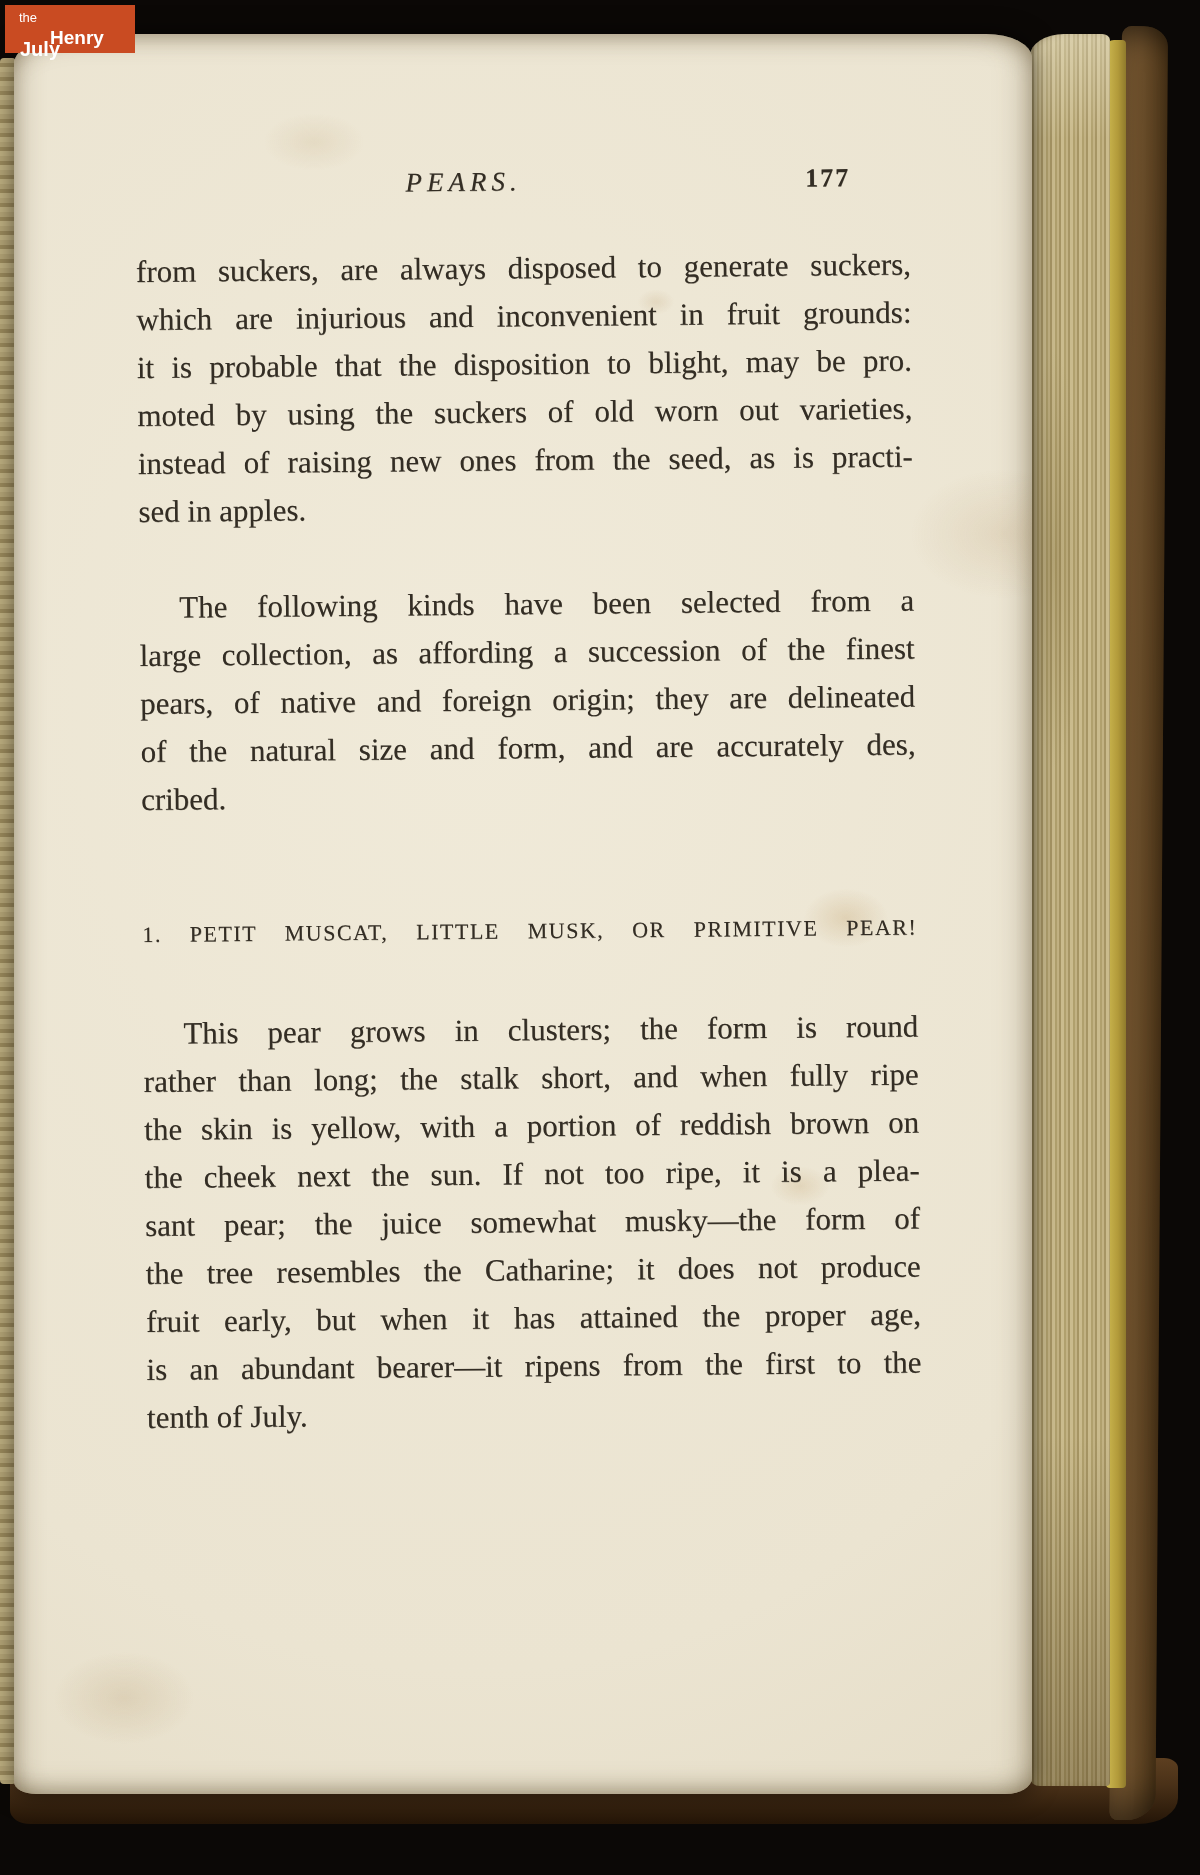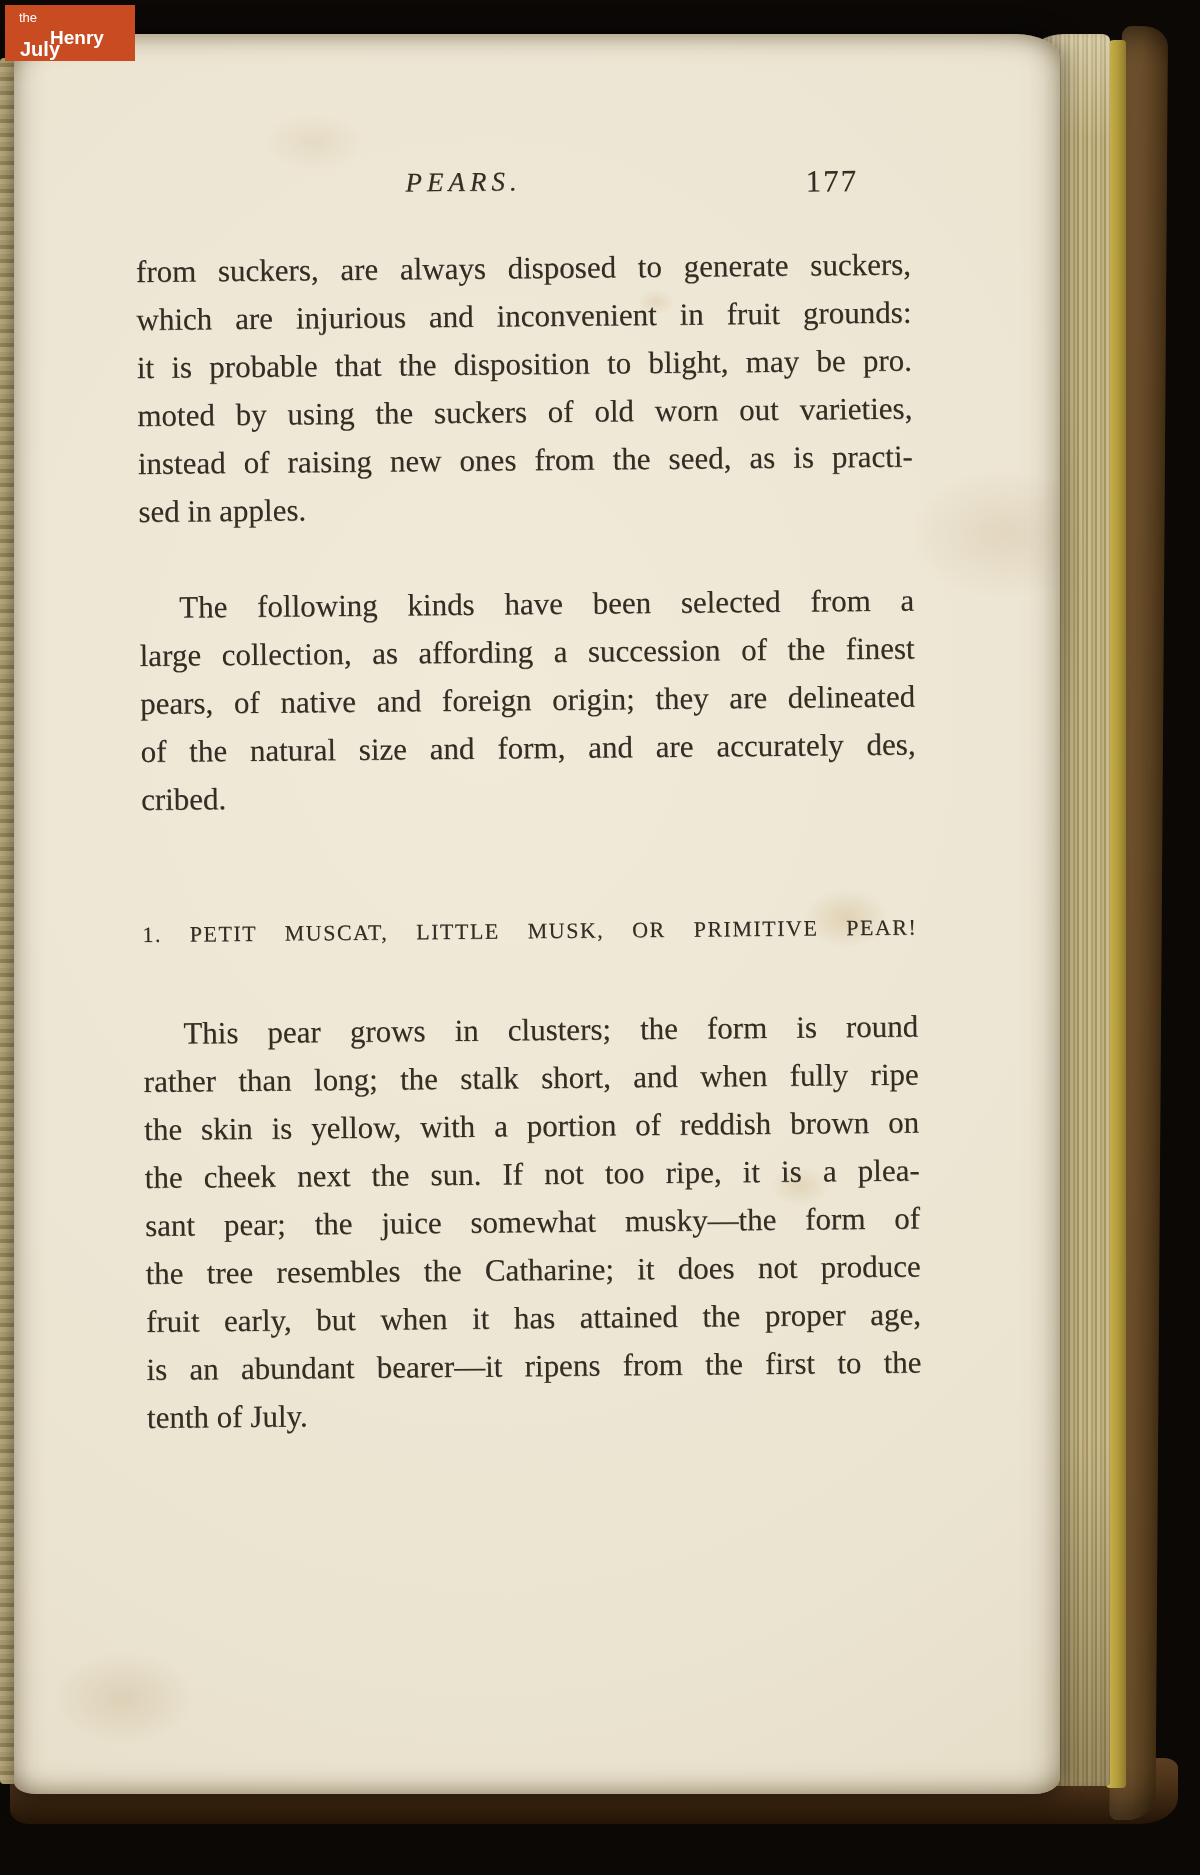--- a/index.html
+++ b/index.html
@@ -41,53 +41,53 @@
   
   .page{position:absolute;left:14px;top:34px;width:1018px;height:1760px;
     background:
       radial-gradient(140% 100% at 45% 38%,#f0ead9 0%,#ebe4d1 55%,#e2d9c2 85%,#d7ccb1 100%);
     border-radius:64px 46px 26px 22px / 30px 24px 16px 12px;
     box-shadow:
       inset 0 16px 24px -14px rgba(95,78,45,.5),
       inset -20px 0 34px -20px rgba(95,78,45,.55),
       inset 22px 0 30px -22px rgba(85,68,40,.45),
       inset 0 -18px 26px -16px rgba(95,78,45,.55),
-      0 0 24px rgba(0,0,0,.55); padding-left: 28px;}
+      0 0 24px rgba(0,0,0,.55);}
 
   
   .stains{position:absolute;left:0;top:0;width:100%;height:100%;border-radius:inherit;
     background:
       radial-gradient(60px 42px at 832px 884px,rgba(172,126,56,.20),transparent 70%),
       radial-gradient(42px 28px at 786px 1152px,rgba(172,126,56,.16),transparent 70%),
       radial-gradient(100px 66px at 110px 1664px,rgba(150,110,50,.14),transparent 70%),
       radial-gradient(26px 18px at 642px 268px,rgba(160,115,50,.13),transparent 70%),
       radial-gradient(130px 90px at 990px 500px,rgba(150,105,45,.12),transparent 72%),
       radial-gradient(70px 40px at 300px 108px,rgba(160,118,52,.10),transparent 72%);}
 
   
   .content{position:absolute;left:121px;top:136px;width:775px;
     color:#332d24;transform:rotate(-.55deg);transform-origin:0 0;
     text-shadow:.3px .4px .6px rgba(52,45,34,.45);}
 
   .head-row{position:relative;height:42px;font-size:27px;}
   .running-head{position:absolute;left:0;right:118px;text-align:center;
     font-style:italic;letter-spacing:5px;}
-  .page-number{position:absolute;right:52px;top:0;font-size:31px;letter-spacing:2px;}
+  .page-number{position:absolute;right:60px;top:0;font-size:26px;letter-spacing:2px;font-weight:bold;}
 
   .body-text{margin-top:36px;font-size:31px;line-height:48px;}
   .line{text-align:justify;text-align-last:justify;white-space:normal;}
   .para .line:last-child{text-align-last:left;}
   .para.indent .line:first-child{text-indent:40px;}
   .para.p2{margin-top:48px;}
   .heading{margin-top:96px;font-size:22px;letter-spacing:1.5px;line-height:30px;
     text-align:justify;text-align-last:justify;}
   .para.p3{margin-top:60px;}
 
   
-  .logo{position:absolute;left:5px;top:5px;width:130px;height:56px;background:#c94b22;
+  .logo{position:absolute;left:5px;top:5px;width:130px;height:48px;background:#c94b22;
     font-family:"Liberation Sans","DejaVu Sans",sans-serif;color:#ffffff;z-index:10;}
   .logo .the{position:absolute;left:14px;top:5px;font-size:13px;font-weight:normal;}
   .logo .henry{position:absolute;left:45px;top:22px;font-size:19px;font-weight:bold;}
   .logo .ford{position:absolute;left:15px;top:33px;font-size:20px;font-weight:bold;}
 </style>
 </head>
 <body>
 
 <div class="scene">
 

